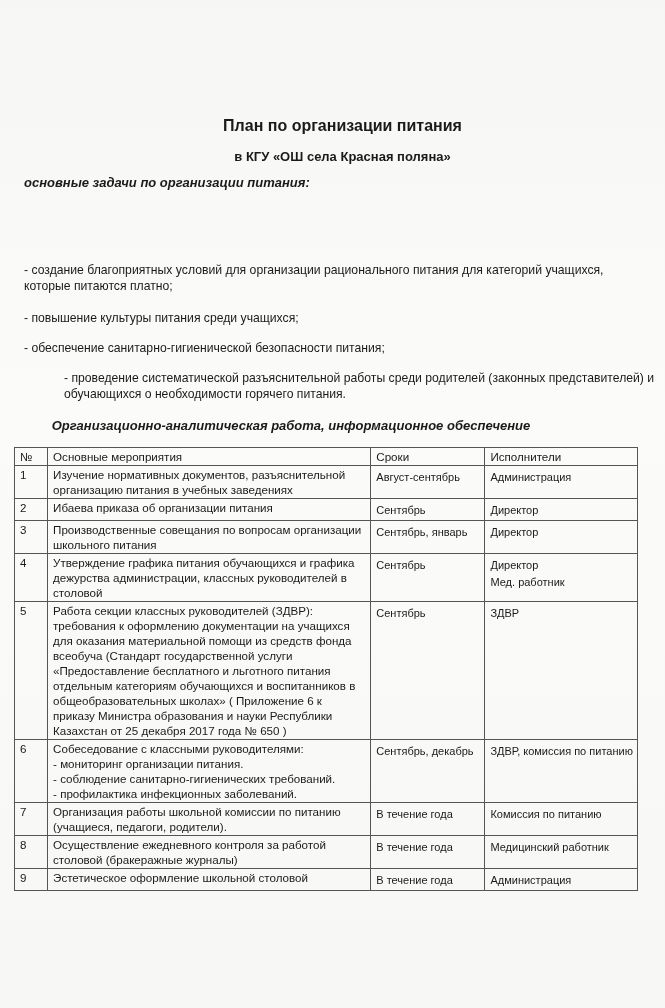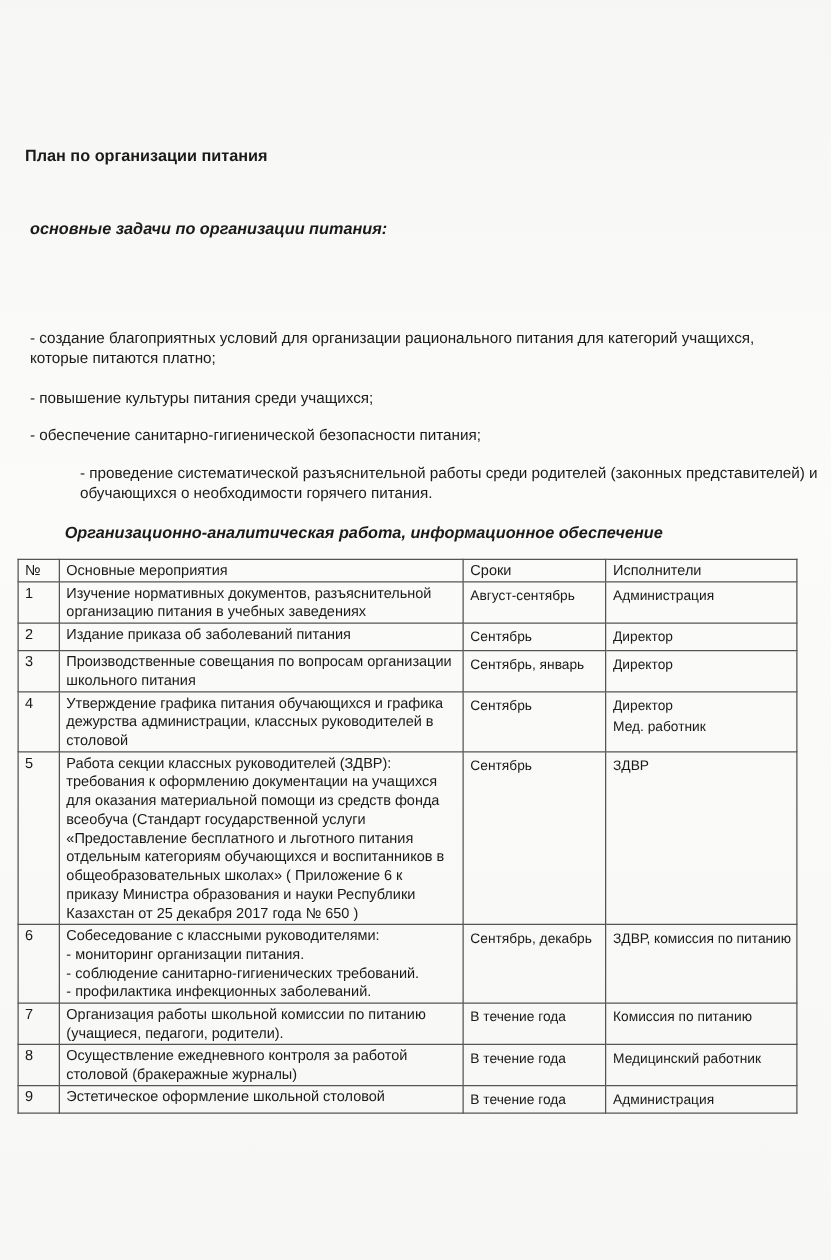--- a/index.html
+++ b/index.html
@@ -30,21 +30,21 @@
   }
   .stamp .inner {
     position: absolute; left: 36px; top: 32px; width: 68px; height: 68px;
     border-radius: 50%; border: 2px solid rgba(70,100,190,0.45);
   }
   .stamp .core {
     position: absolute; left: 57px; top: 55px; width: 26px; height: 26px;
     border-radius: 50%; border: 2px solid rgba(70,100,190,0.5);
   }
   .signature { position: absolute; left: 465px; top: 70px; width: 60px; height: 60px; }
-  .title1 { position: absolute; left: 0; width: 665px; top: 117px; font-size: 13px; font-weight: bold; padding-left: 20px; }
+  .title1 { position: absolute; left: 0; width: 665px; text-align: center; top: 117px; font-size: 16px; font-weight: bold; padding-left: 20px; }
   .title2 { position: absolute; left: 0; width: 665px; text-align: center; top: 149px; font-size: 13px; font-weight: bold; padding-left: 20px; }
   .tasks-heading { position: absolute; left: 24px; top: 175px; font-size: 13px; font-weight: bold; font-style: italic; }
   .para { position: absolute; left: 24px; width: 600px; font-size: 12.2px; line-height: 16px; }
   .p1 { top: 206px; }
   .p2 { top: 262px; }
   .p3 { top: 310px; }
   .p4 { top: 340px; }
   .p5 { top: 370px; margin-left: 40px; }
   .section-title { position: absolute; left: 0; width: 582px; text-align: center; top: 418px; font-size: 13px; font-weight: bold; font-style: italic; }
   table.plan {
@@ -61,20 +61,21 @@
   table.plan .c-exec { width: 143px; }
   table.plan td.term, table.plan td.exec { font-size: 11px; padding-top: 3px; line-height: 17px; }
 </style>
 </head>
 <body>
 
 <div class="page">
 
 
   <div class="title1">План по организации питания</div>
+  <div class="title2">в КГУ «ОШ села Красная поляна»</div>
 
   <div class="tasks-heading">основные задачи по организации питания:</div>
   <div class="para p2">- создание благоприятных условий для организации рационального питания для категорий учащихся, которые питаются платно;</div>
   <div class="para p3">- повышение культуры питания среди учащихся;</div>
   <div class="para p4">- обеспечение санитарно-гигиенической безопасности питания;</div>
   <div class="para p5">- проведение систематической разъяснительной работы среди родителей (законных представителей) и обучающихся о необходимости горячего питания.</div>
 
   <div class="section-title">Организационно-аналитическая работа, информационное обеспечение</div>
 
   <table class="plan">
@@ -88,21 +89,21 @@
     </thead>
     <tbody id="plan-body">
         <tr>
           <td style="white-space: pre-line;">1</td>
           <td style="white-space: pre-line;">Изучение нормативных документов, разъяснительной организацию питания в учебных заведениях</td>
           <td class="term" style="white-space: pre-line;">Август-сентябрь</td>
           <td class="exec" style="white-space: pre-line;">Администрация</td>
         </tr>
         <tr>
           <td style="white-space: pre-line;">2</td>
-          <td style="white-space: pre-line;">Издание приказа об заболеваний питания</td>
+          <td style="white-space: pre-line;">Ибаева приказа об организации питания</td>
           <td class="term" style="white-space: pre-line;">Сентябрь</td>
           <td class="exec" style="white-space: pre-line;">Директор</td>
         </tr>
         <tr>
           <td style="white-space: pre-line;">3</td>
           <td style="white-space: pre-line;">Производственные совещания по вопросам организации школьного питания</td>
           <td class="term" style="white-space: pre-line;">Сентябрь, январь</td>
           <td class="exec" style="white-space: pre-line;">Директор</td>
         </tr>
         <tr>

